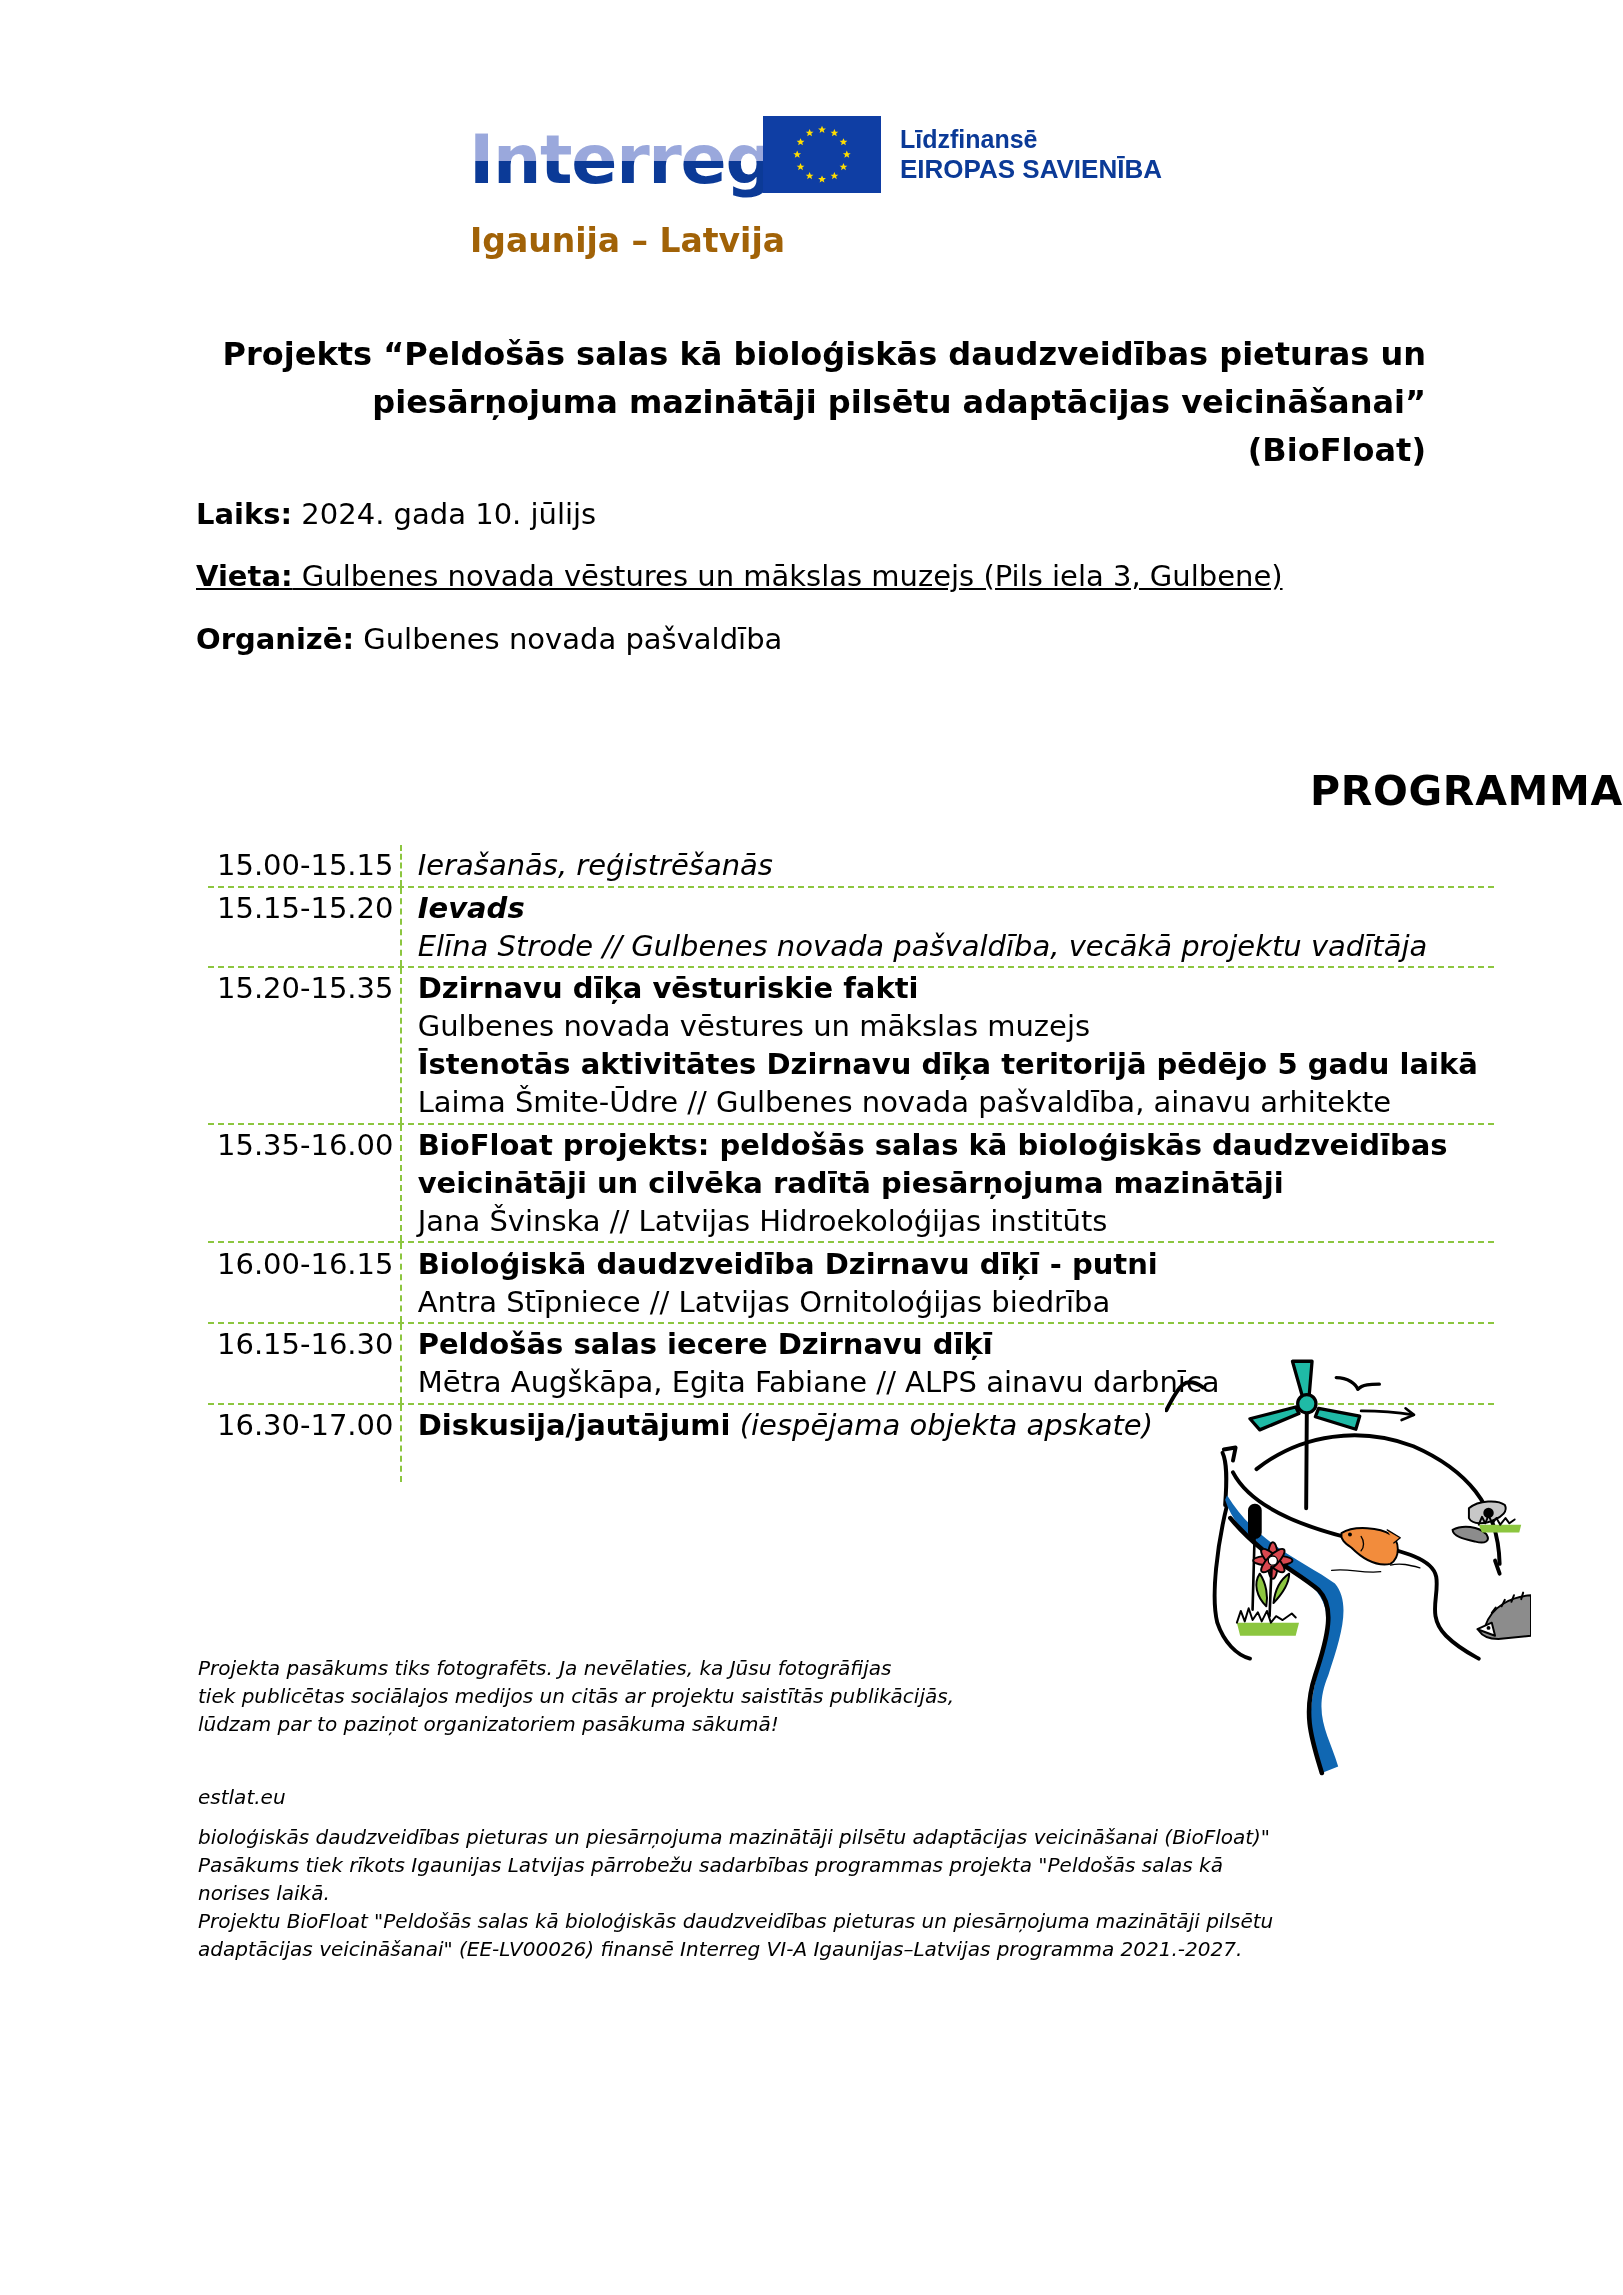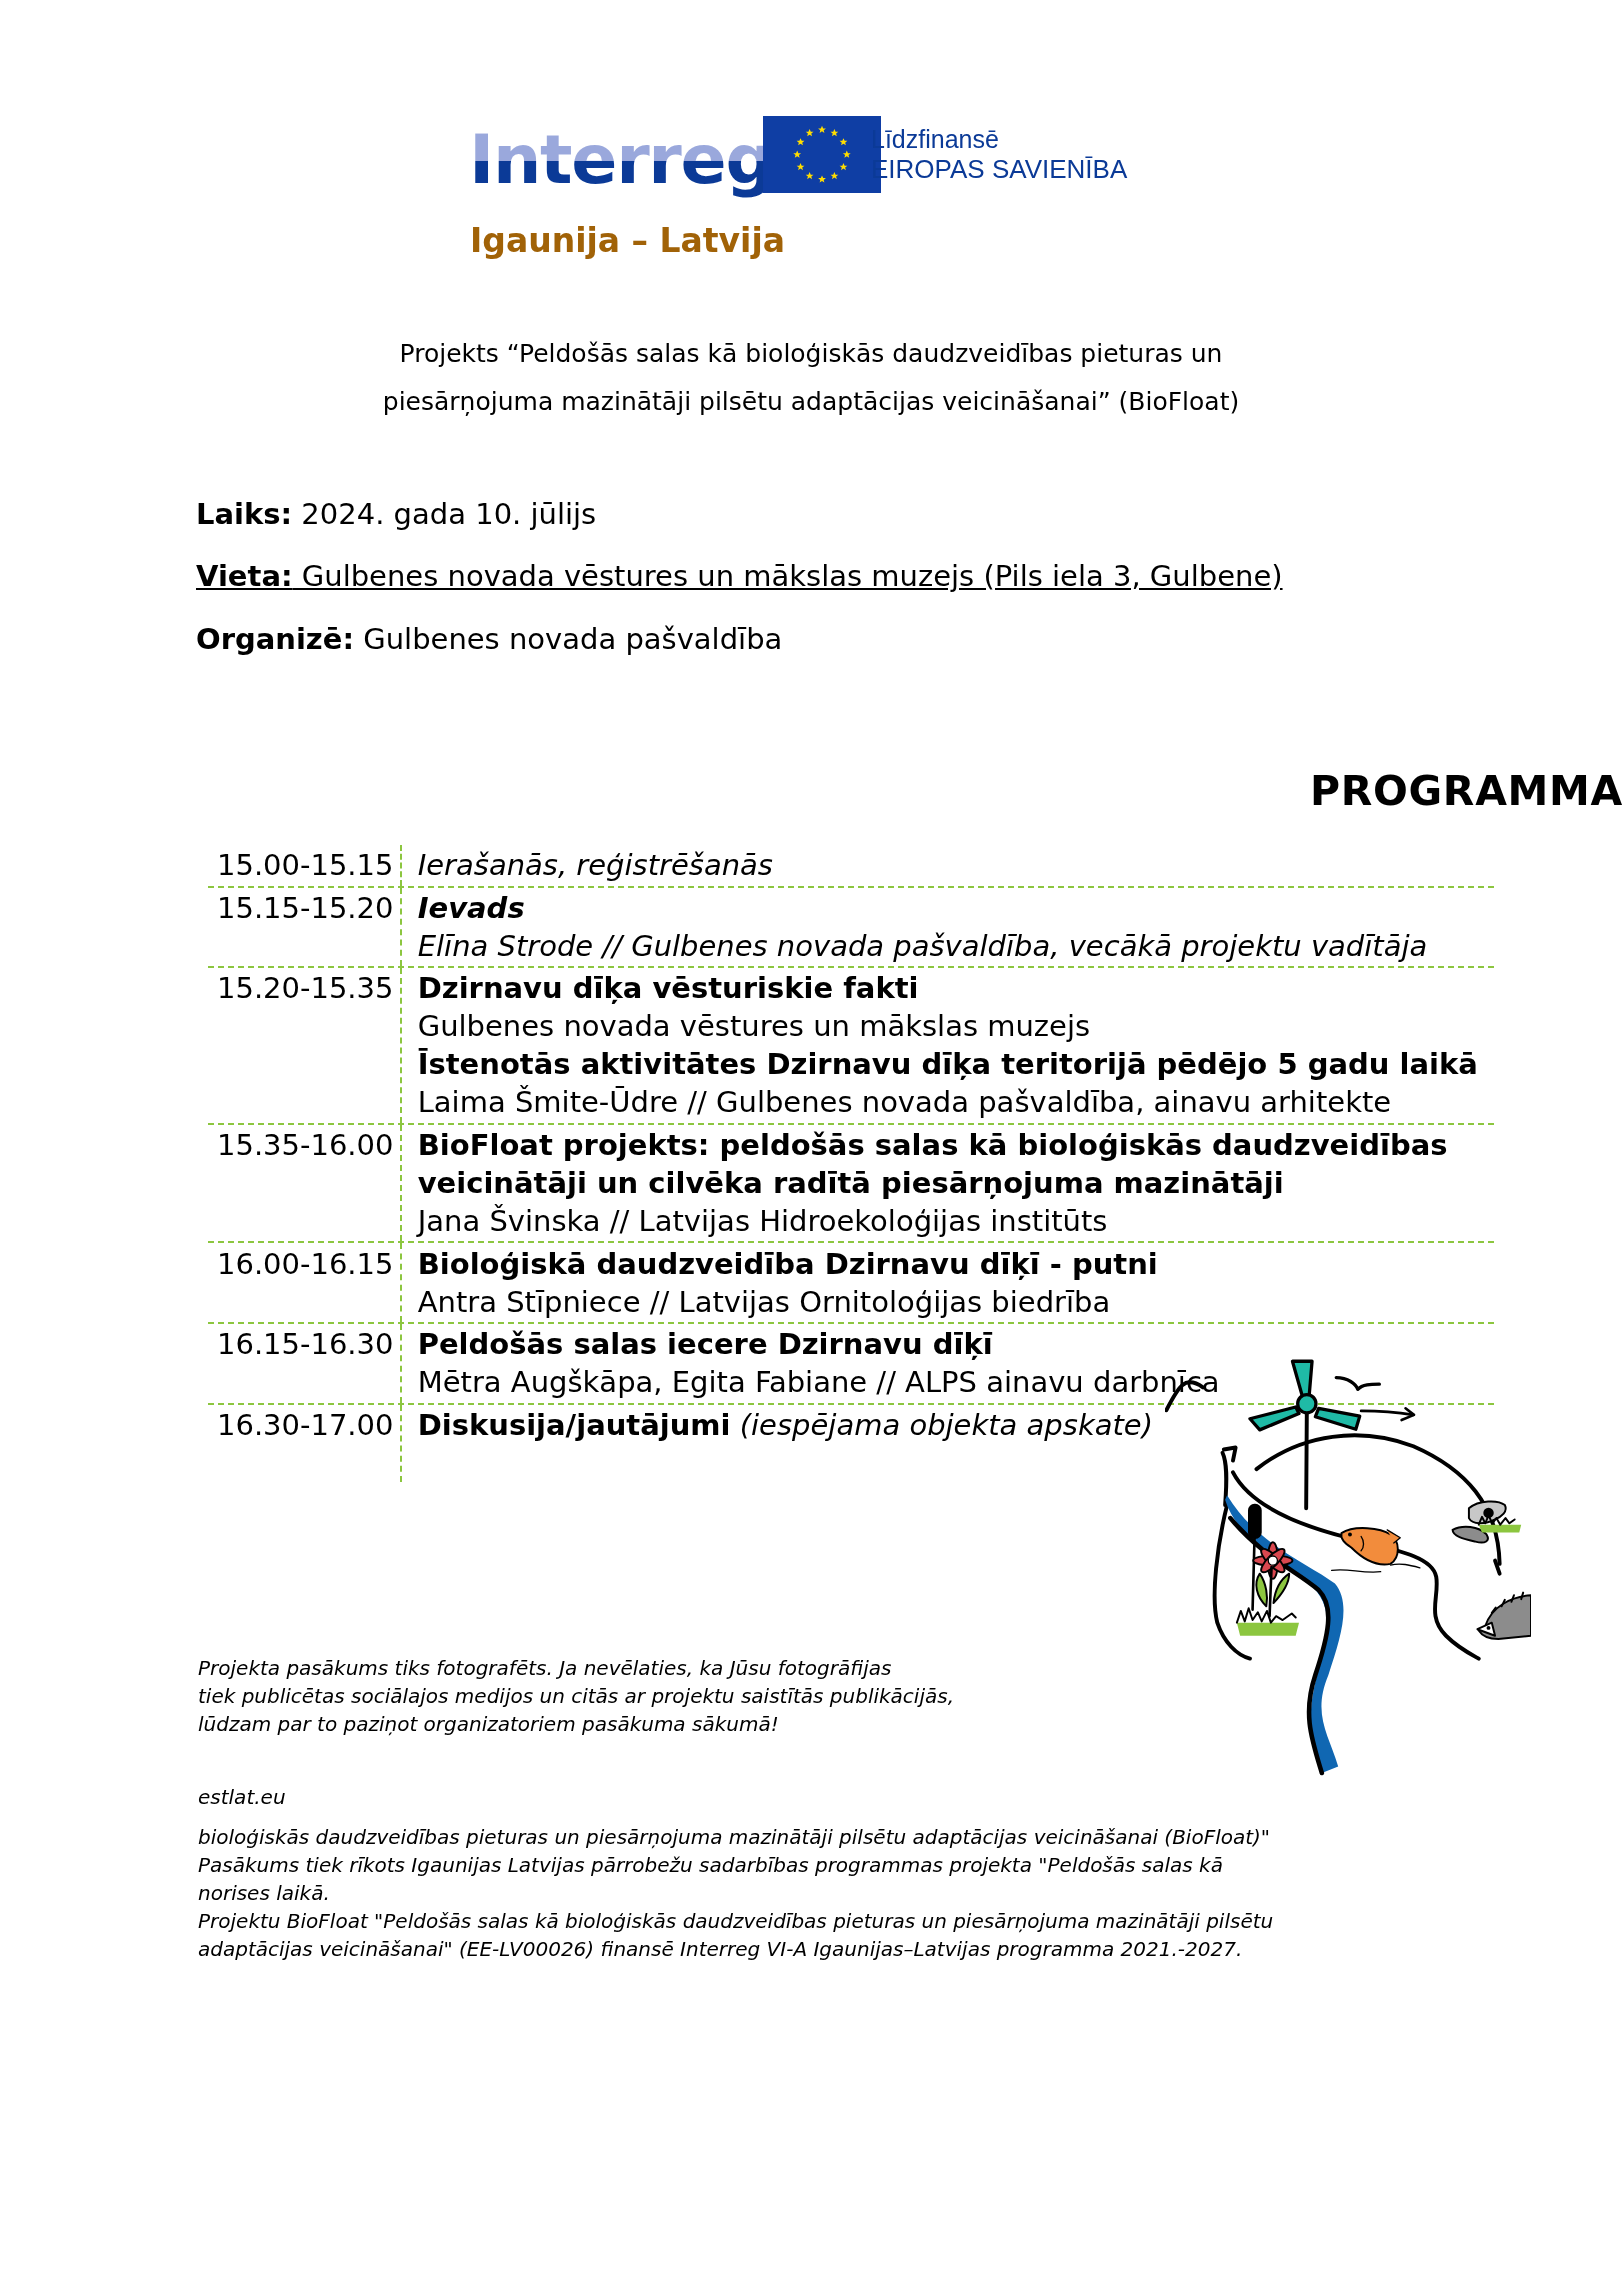--- a/index.html
+++ b/index.html
@@ -6,26 +6,26 @@
     body { width: 1623px; height: 2295px; position: relative; overflow: hidden; color: #000; font-family: "DejaVu Sans", sans-serif; }
 
     
     .interreg-logo { position: absolute; left: 469px; top: 124px; width: 262px; height: 72px; }
     .interreg-word { font-family: "DejaVu Sans", sans-serif; font-weight: bold; font-size: 68px; letter-spacing: -1.3px; line-height: 72px;
       background: linear-gradient(to bottom, #9aa8dc 0%, #9aa8dc 52%, #0b3a97 52%, #0b3a97 100%);
       -webkit-background-clip: text; background-clip: text; color: transparent; }
     .programme-name { position: absolute; left: 470px; top: 221px; font-weight: bold; font-size: 33px; color: #a16207; white-space: nowrap; }
     .eu-flag { position: absolute; left: 763px; top: 116px; width: 118px; height: 77px; background: #0f3ea4; }
     .eu-flag svg { width: 100%; height: 100%; }
-    .eu-cofund { position: absolute; left: 871px; top: 124px; color: #0b3a97; font-family: "Liberation Sans", sans-serif; font-weight: normal; }
+    .eu-cofund { position: absolute; left: 900px; top: 124px; color: #0b3a97; font-family: "Liberation Sans", sans-serif; font-weight: bold; }
     .eu-cofund .l1 { font-size: 25px; line-height: 30px; }
     .eu-cofund .l2 { font-size: 26px; line-height: 31px; }
 
     
-    .project-title { position: absolute; left: 196px; top: 330px; width: 1230px; text-align: center; font-size: 25px; line-height: 48px; }
+    .project-title { position: absolute; left: 196px; top: 330px; width: 1230px; text-align: right; font-size: 32px; line-height: 48px; font-weight: bold; }
 
     
     .meta { position: absolute; left: 196px; font-size: 29px; white-space: nowrap; }
     .meta b { font-weight: bold; }
 
     
     .programme-heading { position: absolute; left: 0; width: 1623px; top: 767px; text-align: right; font-weight: bold; font-size: 41px; letter-spacing: 0.7px; }
     .agenda { position: absolute; left: 208px; top: 845px; width: 1286px; }
     .agenda-row { display: flex; border-bottom: 2px dashed #8cc63f; }
     .agenda-row.last { border-bottom: none; }

